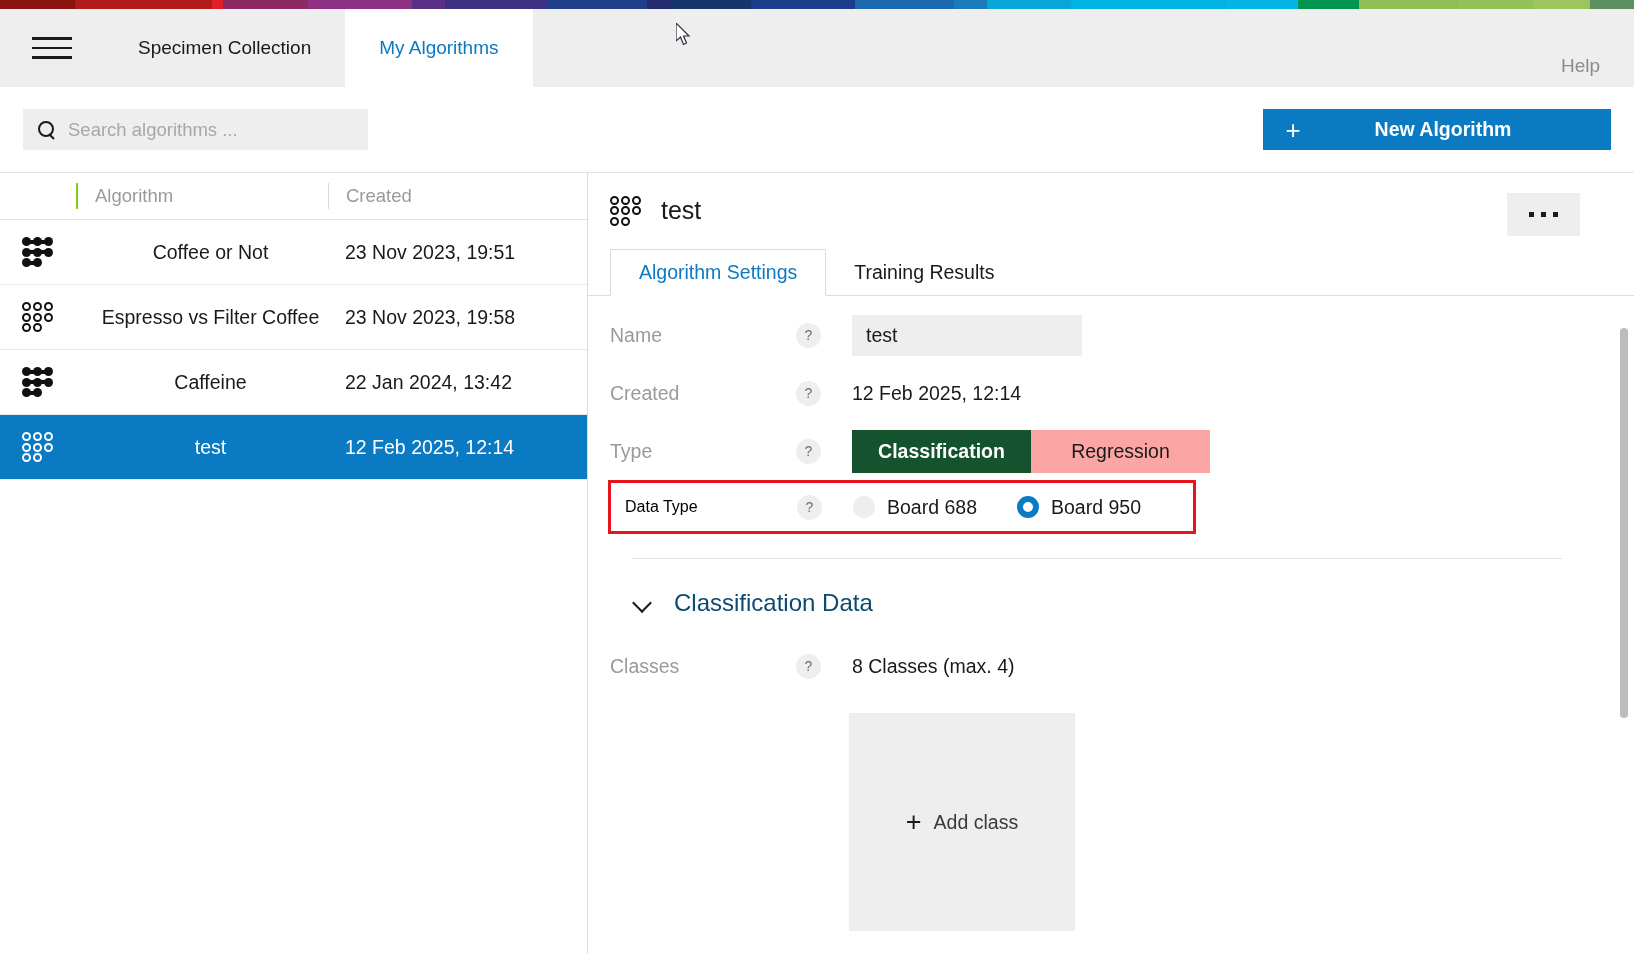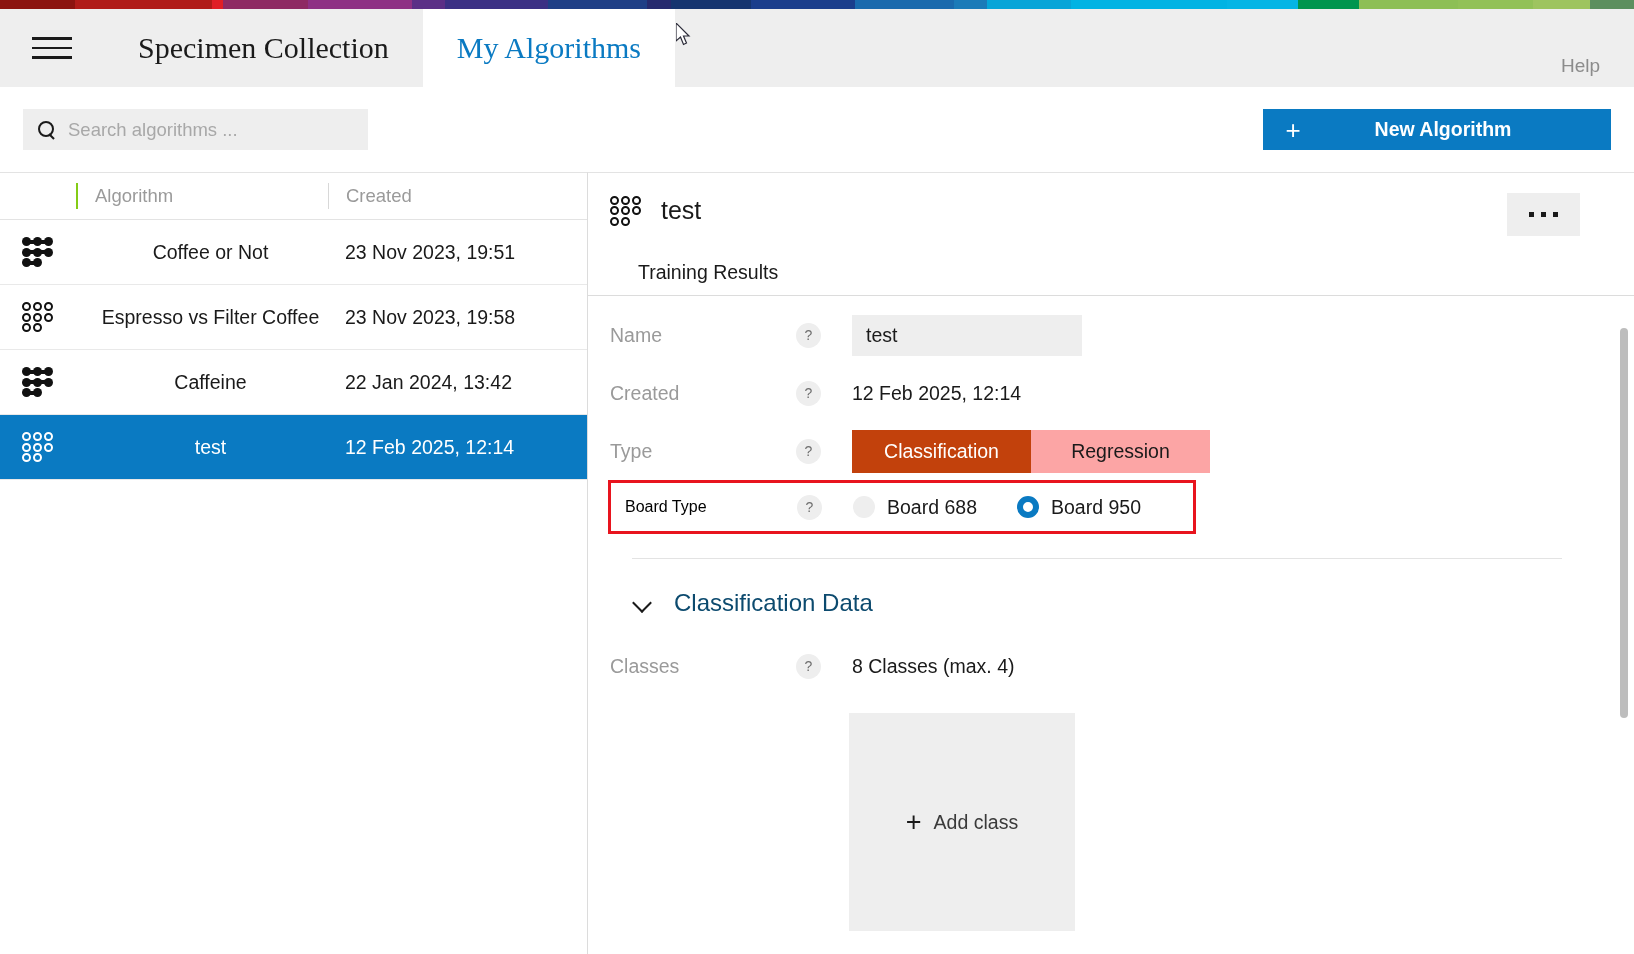--- a/index.html
+++ b/index.html
@@ -33,24 +33,23 @@
   #hamburger i {
     position: absolute; left: 0; width: 40px; height: 2.5px;
     background: #1a1a1a; display: block;
   }
   #hamburger i:nth-child(1) { top: 0; }
   #hamburger i:nth-child(2) { top: 9.5px; }
   #hamburger i:nth-child(3) { top: 19px; }
 
   .navtab {
     display: flex; align-items: center; justify-content: center;
-    font-size: 30px; color: #1a1a1a;
+    font-size: 19px; color: #1a1a1a;
     padding: 16px 34px; cursor: pointer;
     white-space: nowrap;
-    font-family: Liberation Serif, serif;
   }
   .navtab.active {
     background: #ffffff; color: #0a7ac2;
   }
   #navspacer { flex: 1; }
   #help-link {
     display: flex; align-items: center; padding-right: 34px;
     font-size: 19px; color: #8c8c8c; cursor: pointer; margin-top: 36px;
   }
 
@@ -223,21 +222,21 @@
   }
 
   .segmented { display: flex; }
   .segmented .seg-btn {
     height: 43px; min-width: 179px;
     display: flex; align-items: center; justify-content: center;
     font-size: 19.5px; background: #fca5a5; color: #1a1a1a;
     cursor: pointer; border: none; font-family: "Liberation Sans", sans-serif;
   }
   .segmented .seg-btn.active {
-    background: #c2410c; color: #ffffff; font-weight: normal;
+    background: #14532d; color: #ffffff; font-weight: bold;
   }
 
   #board-type-row {
     position: relative;
     border: 3px solid #e8141e;
     margin-left: -2px;
     width: 588px;
     height: 54px;
     display: flex; align-items: center;
   }
@@ -450,20 +449,21 @@
     <div class="title">test</div>
   </div>
 
   <div id="kebab-button">
     <i></i>
       <i></i>
       <i></i>
   </div>
 
   <div id="tabs">
+    <div class="dtab active">Algorithm Settings</div>
     <div class="dtab">Training Results</div>
   </div>
 
   <div id="form">
 
     <div class="frow">
       <div class="flabel">Name</div>
       <div class="help-dot">?</div>
       <input id="name-input" type="text" value="test" style="">
     </div>
@@ -477,21 +477,21 @@
     <div class="frow">
       <div class="flabel">Type</div>
       <div class="help-dot">?</div>
       <div class="segmented">
         <button class="seg-btn active">Classification</button>
         <button class="seg-btn">Regression</button>
       </div>
     </div>
 
     <div id="board-type-row">
-      <div class="flabel">Board Type</div>
+      <div class="flabel">Data Type</div>
       <div class="help-dot">?</div>
       <div class="radio-opt">
         <div class="rdot"></div>
         <div class="rlbl">Board 688</div>
       </div>
       <div class="radio-opt checked">
         <div class="rdot"></div>
         <div class="rlbl">Board 950</div>
       </div>
     </div>

